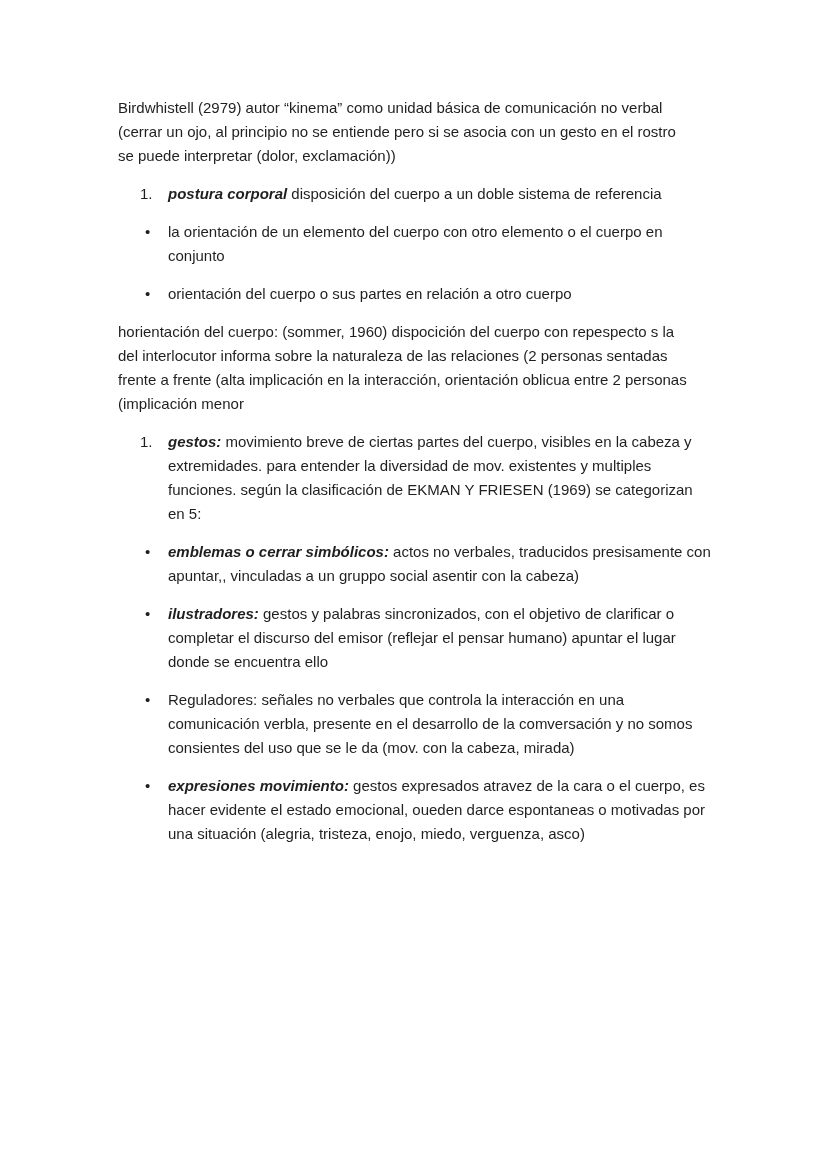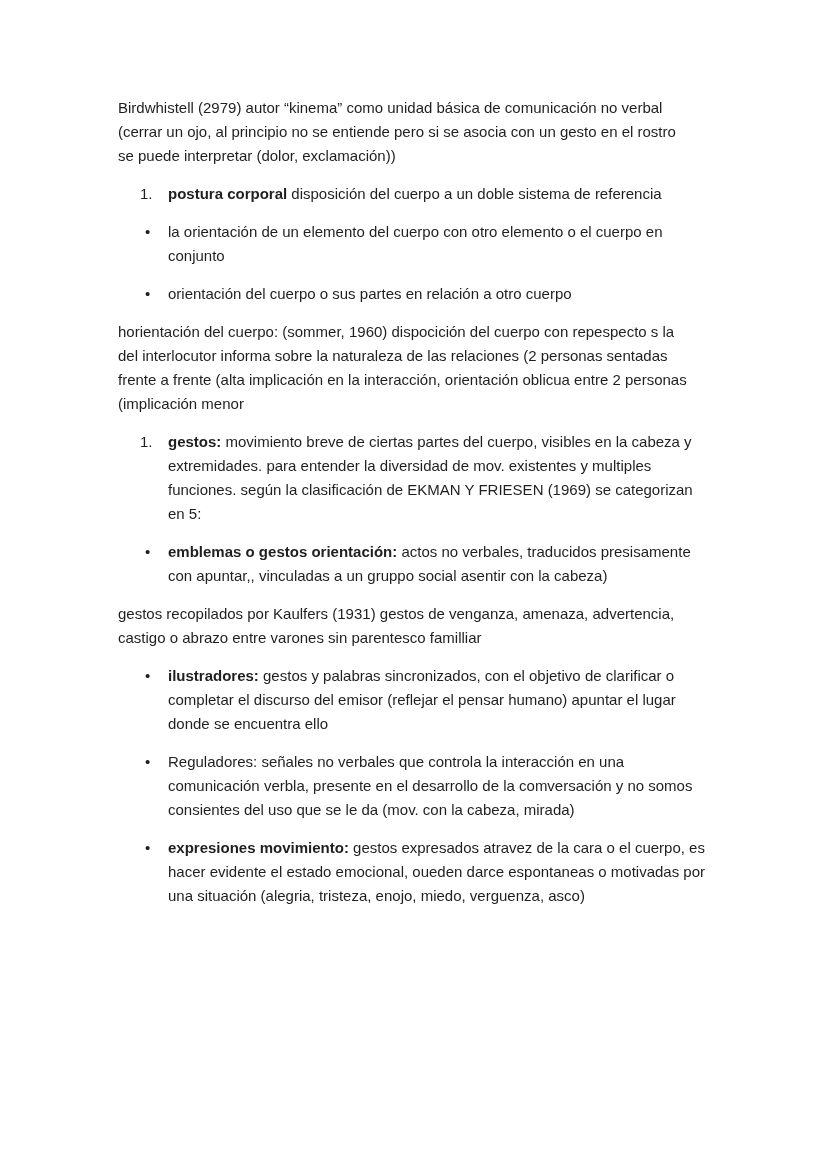--- a/index.html
+++ b/index.html
@@ -33,20 +33,21 @@
   }
   .list-item.bulleted .marker {
     flex: 0 0 23px;
     margin-left: 27px;
   }
   .item-text {
     flex: 1 1 auto;
   }
   .lead-bi {
     font-weight: bold;
+    font-style: italic;
   }
   .lead-i {
   }
 </style>
 </head>
 <body>
 
 <div class="page">
 
   <p class="block"><span>Birdwhistell (2979) autor “kinema” como unidad básica de comunicación no verbal (cerrar un ojo, al principio no se entiende pero si se asocia con un gesto en el rostro se puede interpretar (dolor, exclamación))</span></p>
@@ -69,24 +70,23 @@
   <p class="block"><span class="lead-i">horientación del cuerpo:</span><span> (sommer, 1960) dispocición del cuerpo con repespecto s la del interlocutor informa sobre la naturaleza de las relaciones (2 personas sentadas frente a frente (alta implicación en la interacción, orientación oblicua entre 2 personas (implicación menor</span></p>
 
 
   <div class="list-item numbered">
     <span class="marker">1.</span>
     <div class="item-text"><span class="lead-bi">gestos:</span><span> movimiento breve de ciertas partes del cuerpo, visibles en la cabeza y extremidades. para entender la diversidad de mov. existentes y multiples funciones. según la clasificación de EKMAN Y FRIESEN (1969) se categorizan en 5:</span></div>
   </div>
 
   <div class="list-item bulleted">
     <span class="marker">•</span>
-    <div class="item-text"><span class="lead-bi">emblemas o gestos orientación:</span><span> actos no verbales, traducidos presisamente con apuntar,, vinculadas a un gruppo social asentir con la cabeza)</span></div>
+    <div class="item-text"><span class="lead-bi">emblemas o cerrar simbólicos:</span><span> actos no verbales, traducidos presisamente con apuntar,, vinculadas a un gruppo social asentir con la cabeza)</span></div>
   </div>
 
-  <p class="block"><span>gestos recopilados por Kaulfers (1931) gestos de venganza, amenaza, advertencia, castigo o abrazo entre varones sin parentesco familliar</span></p>
 
   <div class="list-item bulleted">
     <span class="marker">•</span>
     <div class="item-text"><span class="lead-bi">ilustradores:</span><span> gestos y palabras sincronizados, con el objetivo de clarificar o completar el discurso del emisor (reflejar el pensar humano) apuntar el lugar donde se encuentra ello</span></div>
   </div>
 
   <div class="list-item bulleted">
     <span class="marker">•</span>
     <div class="item-text"><span>Reguladores: señales no verbales que controla la interacción en una comunicación verbla, presente en el desarrollo de la comversación y no somos consientes del uso que se le da (mov. con la cabeza, mirada)</span></div>
   </div>

